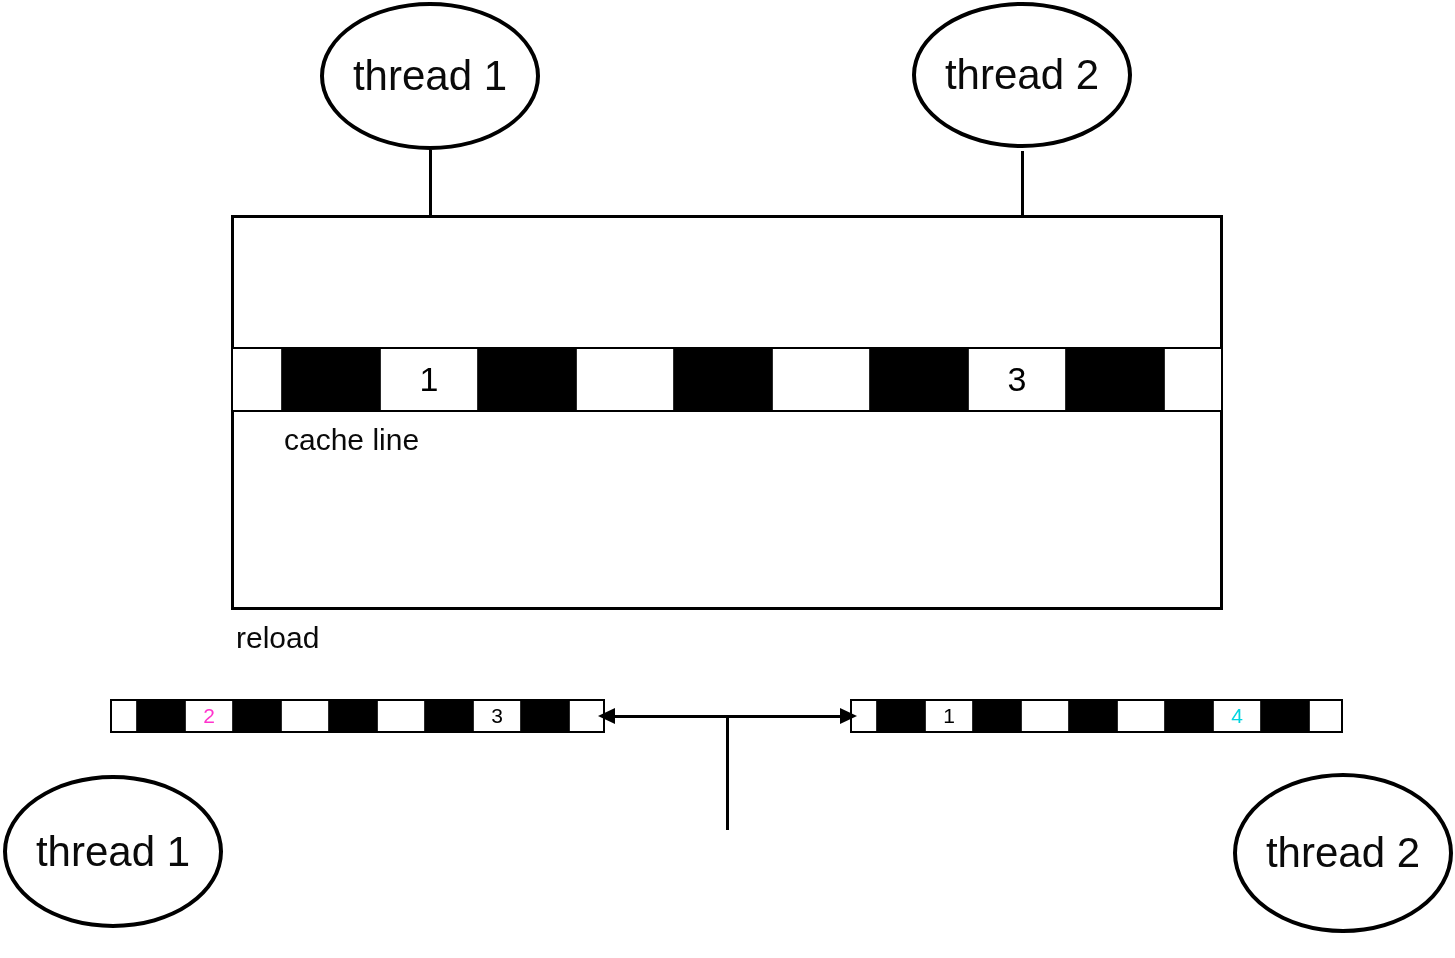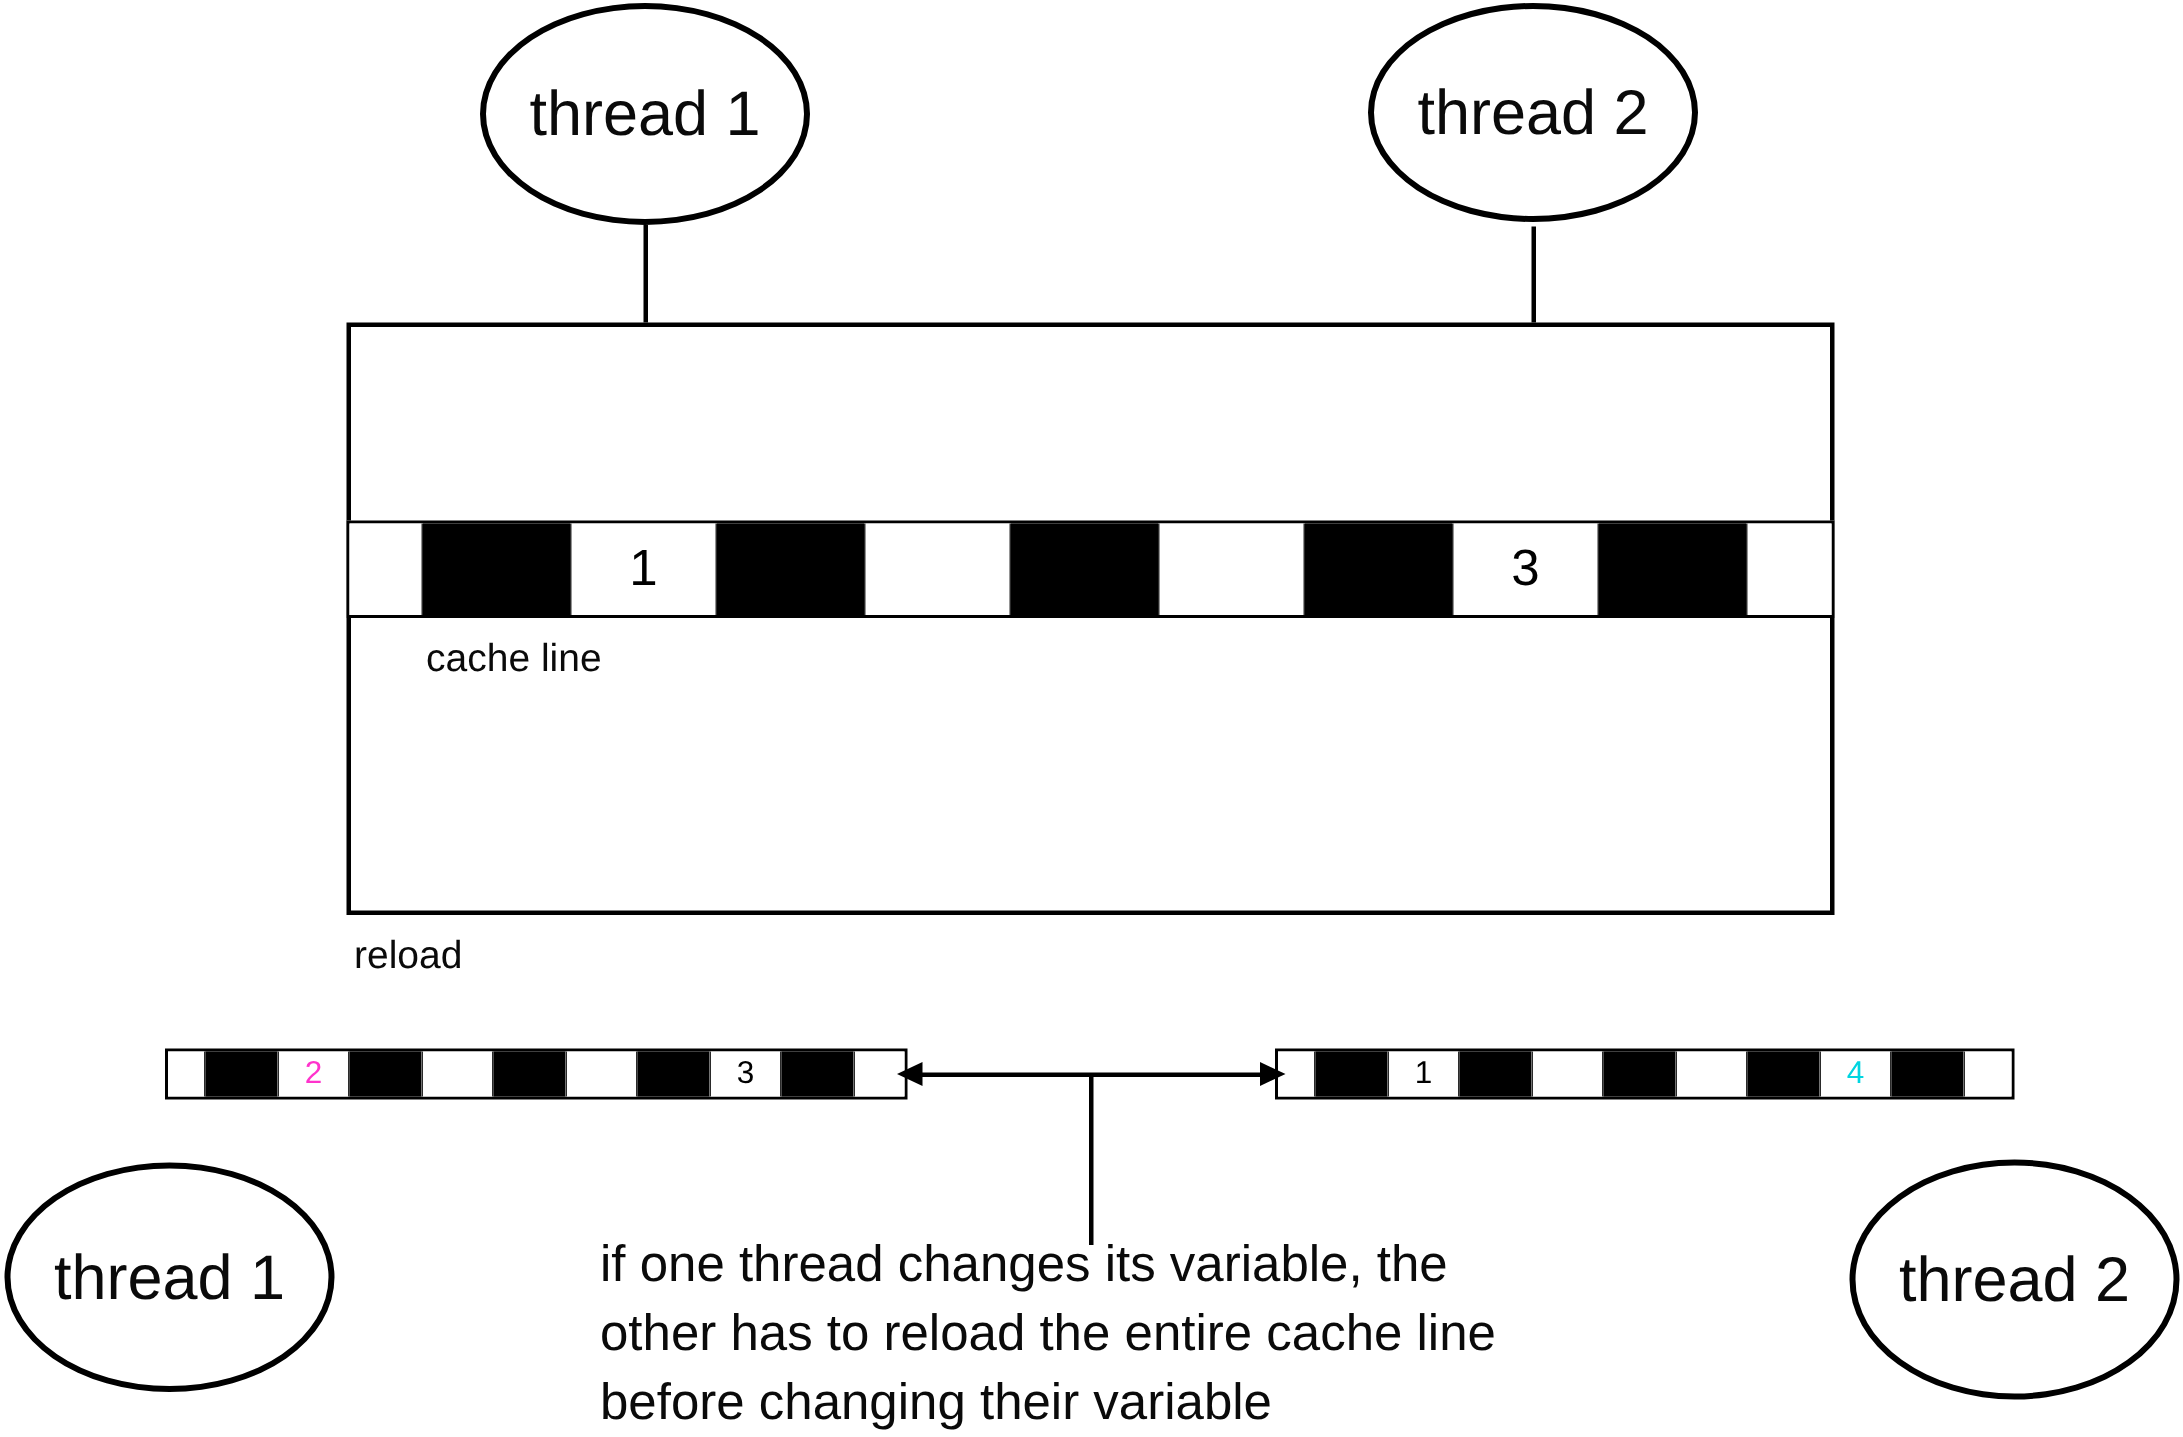--- a/index.html
+++ b/index.html
@@ -95,21 +95,21 @@
     border-bottom: 8px solid transparent;
     border-right: 17px solid #000000;
   }
   .arrowhead.right {
     border-top: 8px solid transparent;
     border-bottom: 8px solid transparent;
     border-left: 17px solid #000000;
   }
   .diagram-label {
     position: absolute;
-    font-size: 26px;
+    font-size: 30px;
     color: #0a0a0a;
     white-space: nowrap;
   }
   .caption {
     position: absolute;
     left: 400px;
     top: 820px;
     font-size: 34px;
     line-height: 46px;
     color: #0a0a0a;
@@ -190,23 +190,20 @@
       <div class="cell black" style="width: 48px;"></div>
       <div class="cell white" style="width: 32px;"></div>
     </div>
 
   <div class="arrowhead left" style="left:598px; top:708px;"></div>
   <div class="hline" style="left:612px; top:714.5px; width:232px; height:3px;"></div>
   <div class="arrowhead right" style="left:840px; top:708px;"></div>
 
   <div class="vline" style="left:726px; top:716px; width:3px; height:114px;"></div>
 
-  <div class="caption">if one thread changes its variable, the
-other has to reload the entire cache line
-before changing their variable</div>
 
   <div class="ellipse" style="left:3px; top:775px; width:220px; height:153px;">
     <span>thread 1</span>
   </div>
   <div class="ellipse" style="left:1233px; top:773px; width:220px; height:160px;">
     <span>thread 2</span>
   </div>
 
 </div>
 

